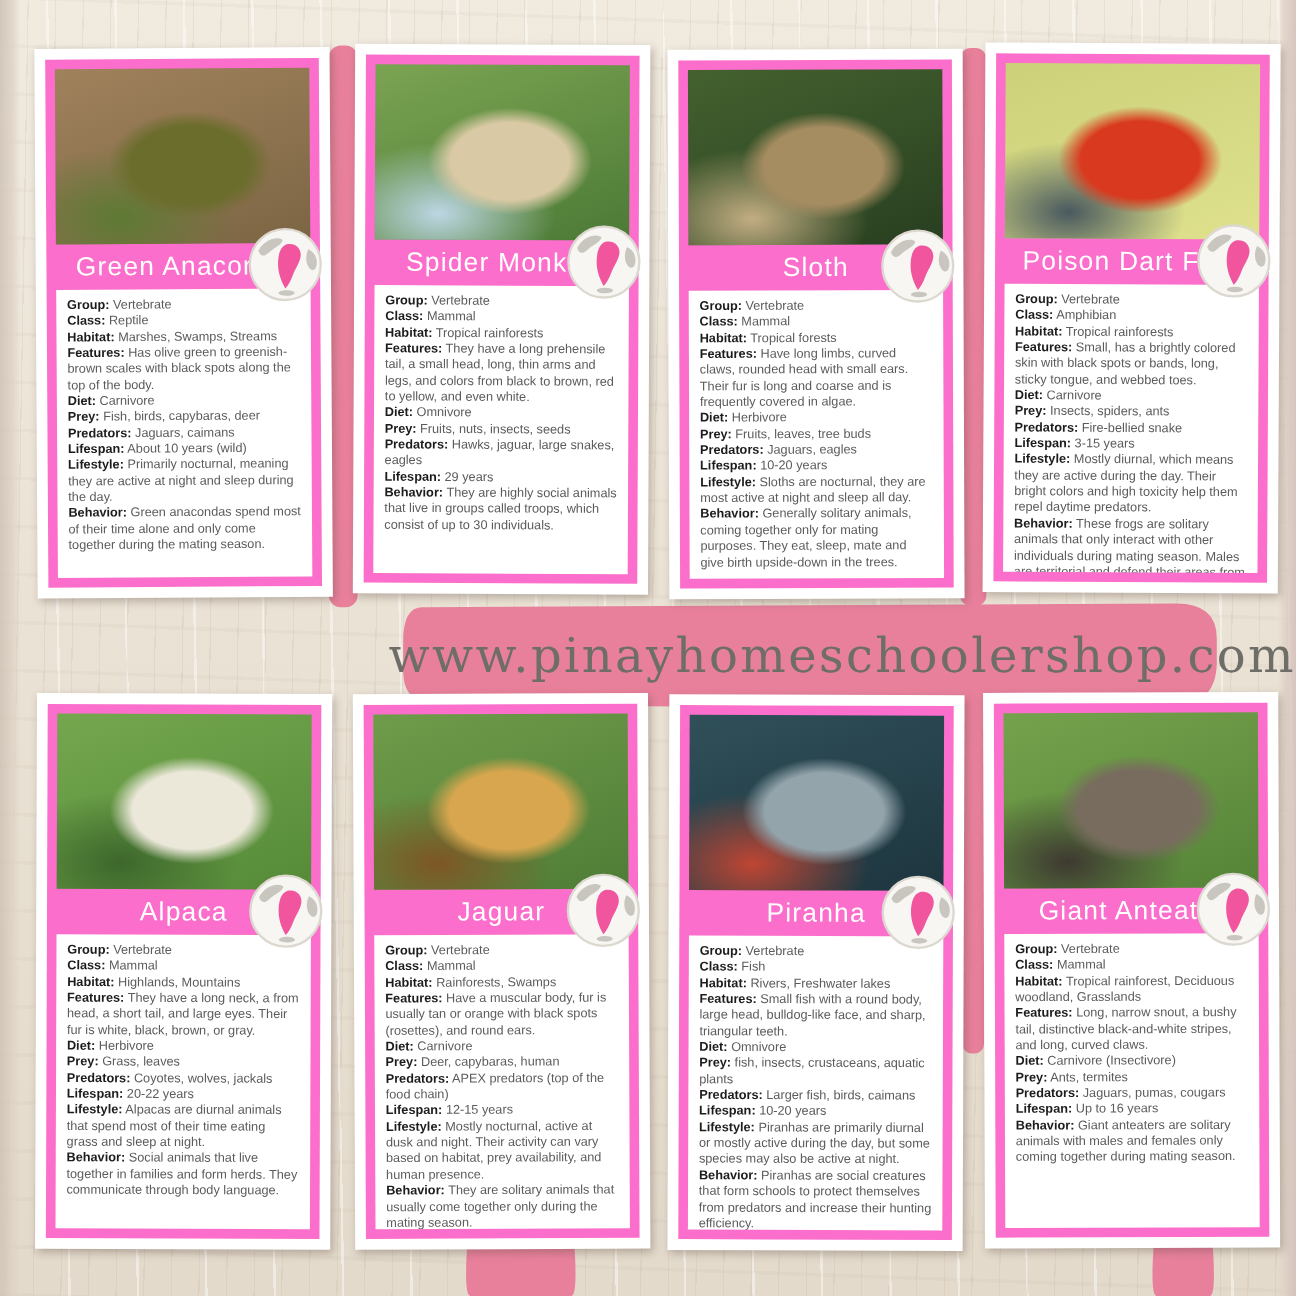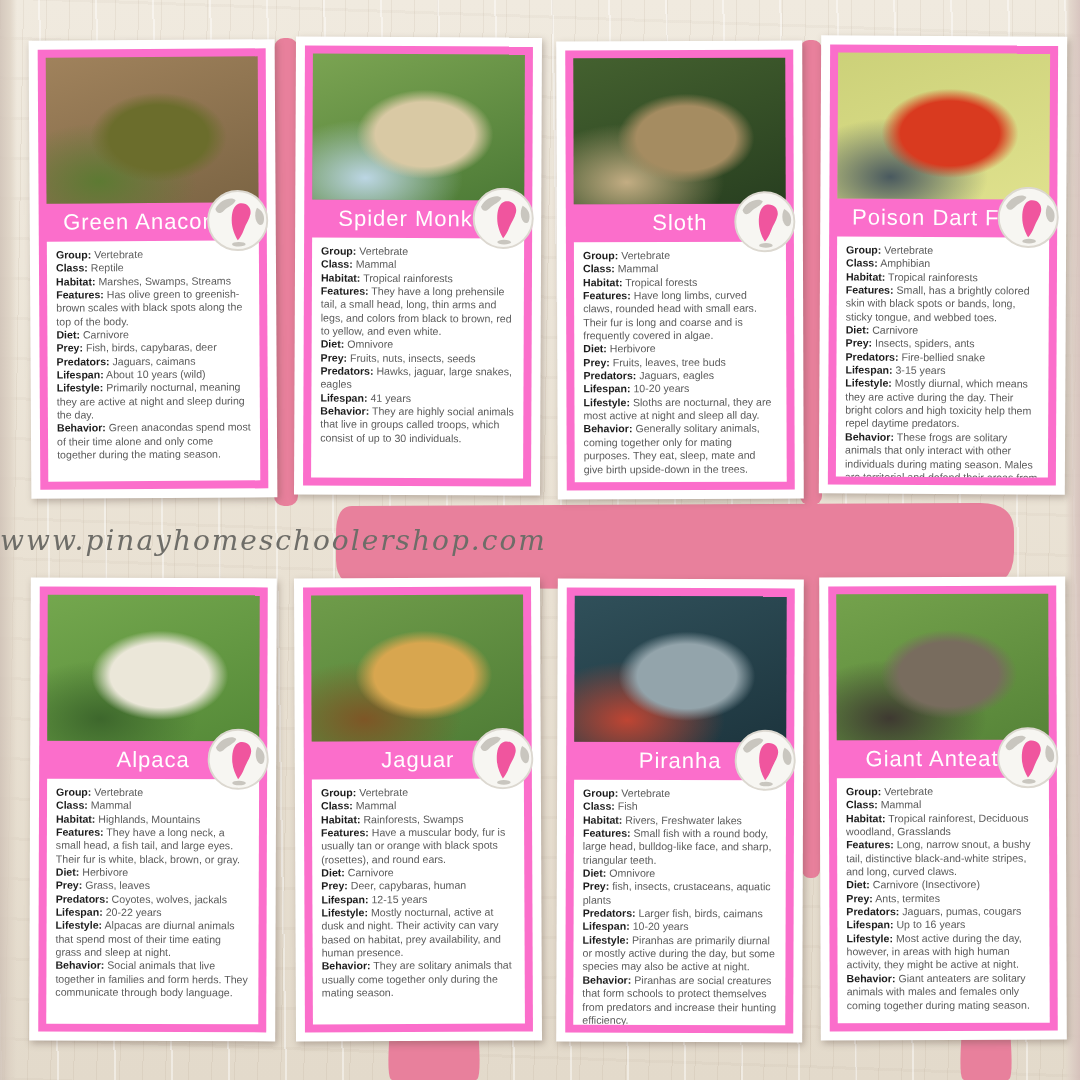--- a/index.html
+++ b/index.html
@@ -12,22 +12,22 @@
       repeating-linear-gradient(2deg, rgba(150,130,110,.05) 0 3px, rgba(255,255,255,0) 3px 40px),
       linear-gradient(180deg,#f0eadf 0%,#e9e1d3 55%,#e3dacb 100%);
   }
   .page::before{content:"";position:absolute;left:0;top:0;width:17px;height:100%;
     background:linear-gradient(90deg,#cdbfb4 0%,#ddd2c4 60%,rgba(221,210,196,0) 100%);opacity:.8;}
   .page::after{content:"";position:absolute;right:0;top:0;width:15px;height:100%;
     background:linear-gradient(270deg,#d2bcb8 0%,#e0d3c8 70%,rgba(224,211,200,0) 100%);opacity:.8;}
 
   .backdrop{position:absolute;left:0;top:0;width:1080px;height:1080px;}
 
-  .watermark{position:absolute;left:0;top:524px;width:1080px;text-align:left;
-    font-family:"DejaVu Serif",serif;font-style:italic;font-size:28px;letter-spacing:2px;
+  .watermark{position:absolute;left:0;top:524px;width:1080px;text-align:right;
+    font-family:"DejaVu Serif",serif;font-size:40px;letter-spacing:2px;
     color:#6e6d68;z-index:3;}
 
   #cards{position:absolute;inset:0;z-index:2;}
   .card{position:absolute;width:246px;height:458px;background:#ffffff;padding:9px;box-sizing:border-box;
     box-shadow:2px 3px 7px rgba(90,70,60,.35);}
   .card:nth-child(1){left:30px;top:40px;transform:rotate(-.35deg);}
   .card:nth-child(2){left:295px;top:37px;transform:rotate(.25deg);}
   .card:nth-child(3){left:557px;top:41px;transform:rotate(-.2deg);}
   .card:nth-child(4){left:820px;top:36px;transform:rotate(.3deg);}
   .card:nth-child(n+5){height:463px;}
@@ -106,21 +106,21 @@
         </svg>
       </div>
       <div class="content">
             <p class="field"><b>Group:</b> <span>Vertebrate</span></p>
             <p class="field"><b>Class:</b> <span>Mammal</span></p>
             <p class="field"><b>Habitat:</b> <span>Tropical rainforests</span></p>
             <p class="field"><b>Features:</b> <span>They have a long prehensile tail, a small head, long, thin arms and legs, and colors from black to brown, red to yellow, and even white.</span></p>
             <p class="field"><b>Diet:</b> <span>Omnivore</span></p>
             <p class="field"><b>Prey:</b> <span>Fruits, nuts, insects, seeds</span></p>
             <p class="field"><b>Predators:</b> <span>Hawks, jaguar, large snakes, eagles</span></p>
-            <p class="field"><b>Lifespan:</b> <span>41 years</span></p>
+            <p class="field"><b>Lifespan:</b> <span>29 years</span></p>
             <p class="field"><b>Behavior:</b> <span>They are highly social animals that live in groups called troops, which consist of up to 30 individuals.</span></p>
           </div>
     </div>
   </div>
 
   <div class="card">
     <div class="card-inner">
       <div class="photo" title="Sloth clinging to a tree among dark foliage" aria-label="Sloth clinging to a tree among dark foliage" style="background: radial-gradient(95px 62px at 53% 55%, rgb(165, 140, 97) 0%, rgb(165, 140, 97) 52%, rgba(0, 0, 0, 0) 72%), radial-gradient(150px 90px at 25% 85%, rgb(195, 173, 131) 0%, rgba(0, 0, 0, 0) 65%), linear-gradient(160deg, rgb(68, 97, 47) 0%, rgb(40, 63, 32) 100%);"></div>
       <div class="banner">
         <span class="title">Sloth</span>
@@ -185,21 +185,21 @@
           <path d="M9 20 C14 10 26 7 30 11 C28.5 15.5 22 17.5 18 21.5 C14 25.5 10.5 25 9 20 Z" fill="#c9c6bf"></path>
           <path d="M52 19 C58 22 60.5 28 58.5 34.5 C56.5 39 52 36.5 50.5 30.5 C49.5 26 50.5 21.5 52 19 Z" fill="#c9c6bf"></path>
           <ellipse cx="33" cy="56.5" rx="7" ry="2.4" fill="#c9c6bf"></ellipse>
           <path d="M33.5 14.5 C41 13 46.5 18.5 45.2 25.5 C44 31.5 40.5 35.5 38.5 41 C36.5 46.5 34 50.5 32 52.5 C29 47.5 25.8 40 25.8 32 C25.8 24 27.5 16.5 33.5 14.5 Z" fill="#f0559e"></path>
         </svg>
       </div>
       <div class="content">
             <p class="field"><b>Group:</b> <span>Vertebrate</span></p>
             <p class="field"><b>Class:</b> <span>Mammal</span></p>
             <p class="field"><b>Habitat:</b> <span>Highlands, Mountains</span></p>
-            <p class="field"><b>Features:</b> <span>They have a long neck, a small head, a fish tail, and large eyes. Their fur is white, black, brown, or gray.</span></p>
+            <p class="field"><b>Features:</b> <span>They have a long neck, a from head, a short tail, and large eyes. Their fur is white, black, brown, or gray.</span></p>
             <p class="field"><b>Diet:</b> <span>Herbivore</span></p>
             <p class="field"><b>Prey:</b> <span>Grass, leaves</span></p>
             <p class="field"><b>Predators:</b> <span>Coyotes, wolves, jackals</span></p>
             <p class="field"><b>Lifespan:</b> <span>20-22 years</span></p>
             <p class="field"><b>Lifestyle:</b> <span>Alpacas are diurnal animals that spend most of their time eating grass and sleep at night.</span></p>
             <p class="field"><b>Behavior:</b> <span>Social animals that live together in families and form herds. They communicate through body language.</span></p>
           </div>
     </div>
   </div>
 
@@ -216,20 +216,21 @@
           <path d="M33.5 14.5 C41 13 46.5 18.5 45.2 25.5 C44 31.5 40.5 35.5 38.5 41 C36.5 46.5 34 50.5 32 52.5 C29 47.5 25.8 40 25.8 32 C25.8 24 27.5 16.5 33.5 14.5 Z" fill="#f0559e"></path>
         </svg>
       </div>
       <div class="content">
             <p class="field"><b>Group:</b> <span>Vertebrate</span></p>
             <p class="field"><b>Class:</b> <span>Mammal</span></p>
             <p class="field"><b>Habitat:</b> <span>Rainforests, Swamps</span></p>
             <p class="field"><b>Features:</b> <span>Have a muscular body, fur is usually tan or orange with black spots (rosettes), and round ears.</span></p>
             <p class="field"><b>Diet:</b> <span>Carnivore</span></p>
             <p class="field"><b>Prey:</b> <span>Deer, capybaras, human</span></p>
+            <p class="field"><b>Predators:</b> <span>APEX predators (top of the food chain)</span></p>
             <p class="field"><b>Lifespan:</b> <span>12-15 years</span></p>
             <p class="field"><b>Lifestyle:</b> <span>Mostly nocturnal, active at dusk and night. Their activity can vary based on habitat, prey availability, and human presence.</span></p>
             <p class="field"><b>Behavior:</b> <span>They are solitary animals that usually come together only during the mating season.</span></p>
           </div>
     </div>
   </div>
 
   <div class="card">
     <div class="card-inner">
       <div class="photo" title="Piranha swimming in dark aquarium water" aria-label="Piranha swimming in dark aquarium water" style="background: radial-gradient(95px 62px at 53% 55%, rgb(147, 164, 171) 0%, rgb(147, 164, 171) 52%, rgba(0, 0, 0, 0) 72%), radial-gradient(150px 90px at 25% 85%, rgb(191, 69, 51) 0%, rgba(0, 0, 0, 0) 65%), linear-gradient(160deg, rgb(48, 80, 90) 0%, rgb(29, 53, 62) 100%);"></div>
@@ -273,19 +274,18 @@
       </div>
       <div class="content">
             <p class="field"><b>Group:</b> <span>Vertebrate</span></p>
             <p class="field"><b>Class:</b> <span>Mammal</span></p>
             <p class="field"><b>Habitat:</b> <span>Tropical rainforest, Deciduous woodland, Grasslands</span></p>
             <p class="field"><b>Features:</b> <span>Long, narrow snout, a bushy tail, distinctive black-and-white stripes, and long, curved claws.</span></p>
             <p class="field"><b>Diet:</b> <span>Carnivore (Insectivore)</span></p>
             <p class="field"><b>Prey:</b> <span>Ants, termites</span></p>
             <p class="field"><b>Predators:</b> <span>Jaguars, pumas, cougars</span></p>
             <p class="field"><b>Lifespan:</b> <span>Up to 16 years</span></p>
-            <p class="field"><b>Lifestyle:</b> <span>Most active during the day, however, in areas with high human activity, they might be active at night.</span></p>
             <p class="field"><b>Behavior:</b> <span>Giant anteaters are solitary animals with males and females only coming together during mating season.</span></p>
           </div>
     </div>
   </div>
 </div>
 </div>
 
 </body></html>

